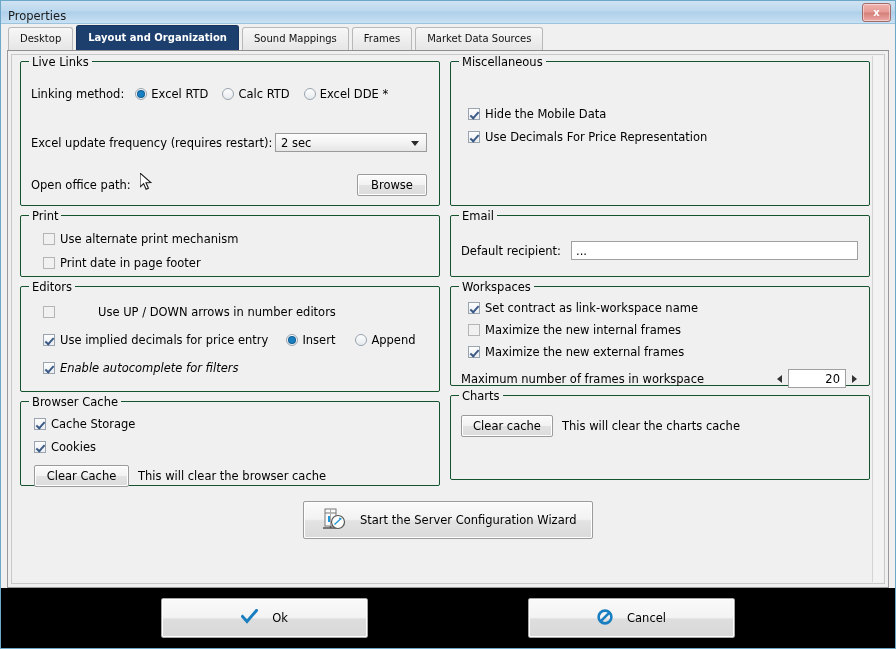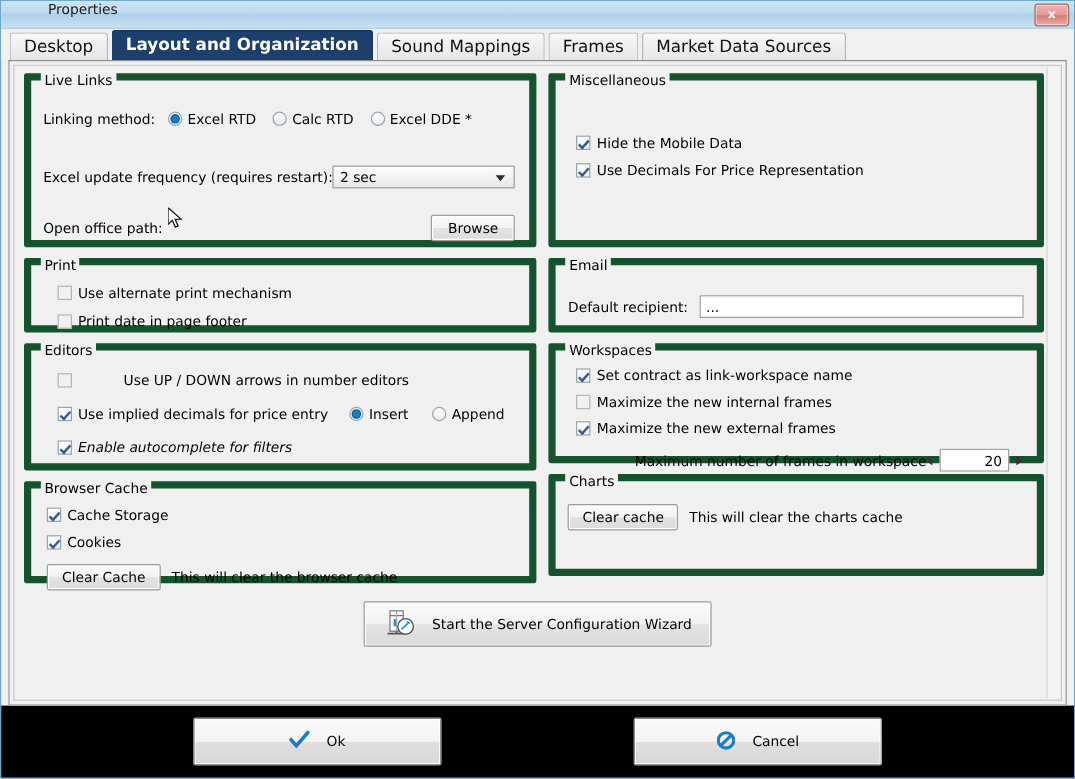--- a/index.html
+++ b/index.html
@@ -15,23 +15,22 @@
     box-sizing:border-box;
     border:1px solid #6ea8c8;
     background:#f0f0f0;
     display:flex;flex-direction:column;
   }
   
   .titlebar{
     height:22px;flex:0 0 22px;
     background:linear-gradient(to bottom,#cfe3f2 0%,#bcd8ee 45%,#aed0ea 50%,#c8e0f3 100%);
     border-bottom:1px solid #9dc4df;
-    display:flex;align-items:flex-start;
+    display:flex;align-items:flex-end;
     position:relative;
-    padding-left:32px;
   }
   .titlebar .title{
     margin-left:7px;font-size:11.5px;color:#1b1b1b;
     font-family:"DejaVu Sans", sans-serif;
   }
   .close-btn{
     position:absolute;right:4px;top:2px;
     width:27px;height:17px;
     border:1px solid #a06a6a;
     border-radius:3px;
@@ -50,21 +49,21 @@
     position:relative;
   }
   .tab{
     height:22px;line-height:22px;
     padding:0 11px;
     margin-right:3px;
     border:1px solid #b8b8b8;
     border-bottom:none;
     border-radius:3px 3px 0 0;
     background:linear-gradient(to bottom,#f7f7f7,#e6e6e6);
-    font-size:14px;color:#111;
+    font-size:10px;color:#111;
     cursor:pointer;white-space:nowrap;
   }
   .tab.active{
     background:#1c3f6e;
     border-color:#17355c;
     color:#fff;font-weight:bold;
     height:24px;line-height:24px;
   }
   
   .panel-wrap{
@@ -90,21 +89,21 @@
     background:#f3f3f3;border-left:1px solid #d4d4d4;
   }
   .cols{
     display:flex;
     padding:6px 14px 0 8px;
     gap:10px;
   }
   .col{width:434px;}
   
   .group{
-    border:6px solid #14532d;
+    border:1px solid #14532d;
     border-radius:2px;
     margin-bottom:9px;
     position:relative;
     padding:14px 10px 8px 10px;
     box-sizing:border-box;
   }
   .group > .legend{
     position:absolute;top:-7px;left:8px;
     background:#f0f0f0;
     padding:0 3px;
@@ -371,21 +370,21 @@
               <span class="cb-label">Set contract as link-workspace name</span>
             </div>
             <div class="row" style="margin-top:8px;margin-left:7px;">
               <span class="cb off"></span>
               <span class="cb-label">Maximize the new internal frames</span>
             </div>
             <div class="row" style="margin-top:8px;margin-left:7px;">
               <span class="cb checked"></span>
               <span class="cb-label">Maximize the new external frames</span>
             </div>
-            <div class="row" style="margin-top:10px;justify-content:flex-end;padding-right:2px;">
+            <div class="row" style="margin-top:10px;justify-content:space-between;padding-right:2px;">
               <span class="lbl">Maximum number of frames in workspace</span>
               <div class="spin">
                 <span class="tri-l"></span>
                 <div class="val">20</div>
                 <span class="tri-r"></span>
               </div>
             </div>
           </div>
 
           <div class="group" style="height:85px;">

